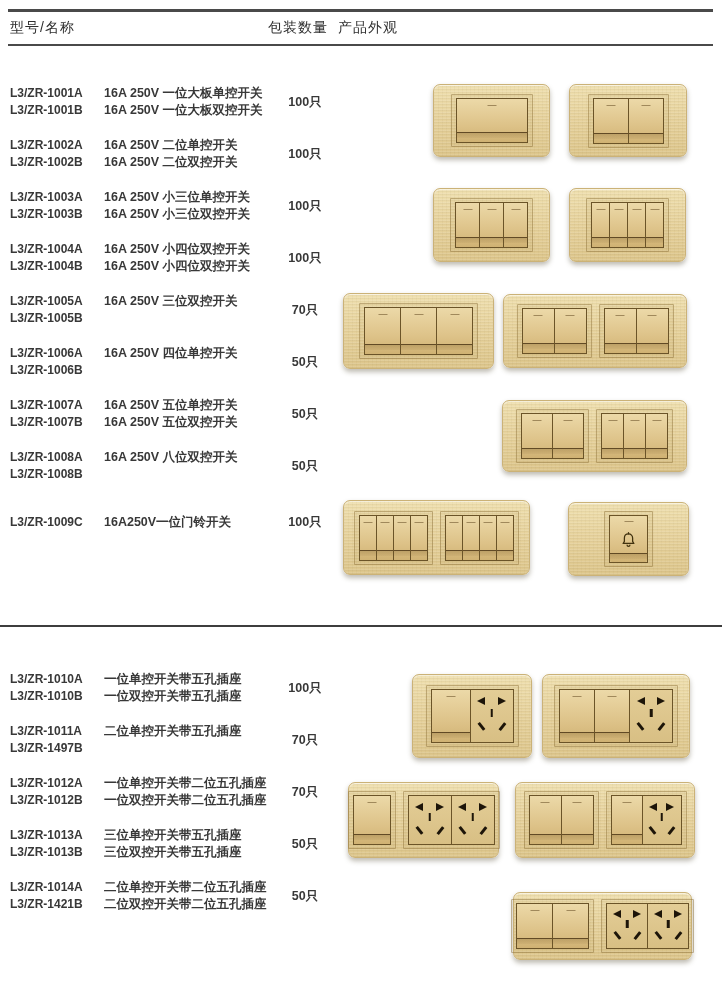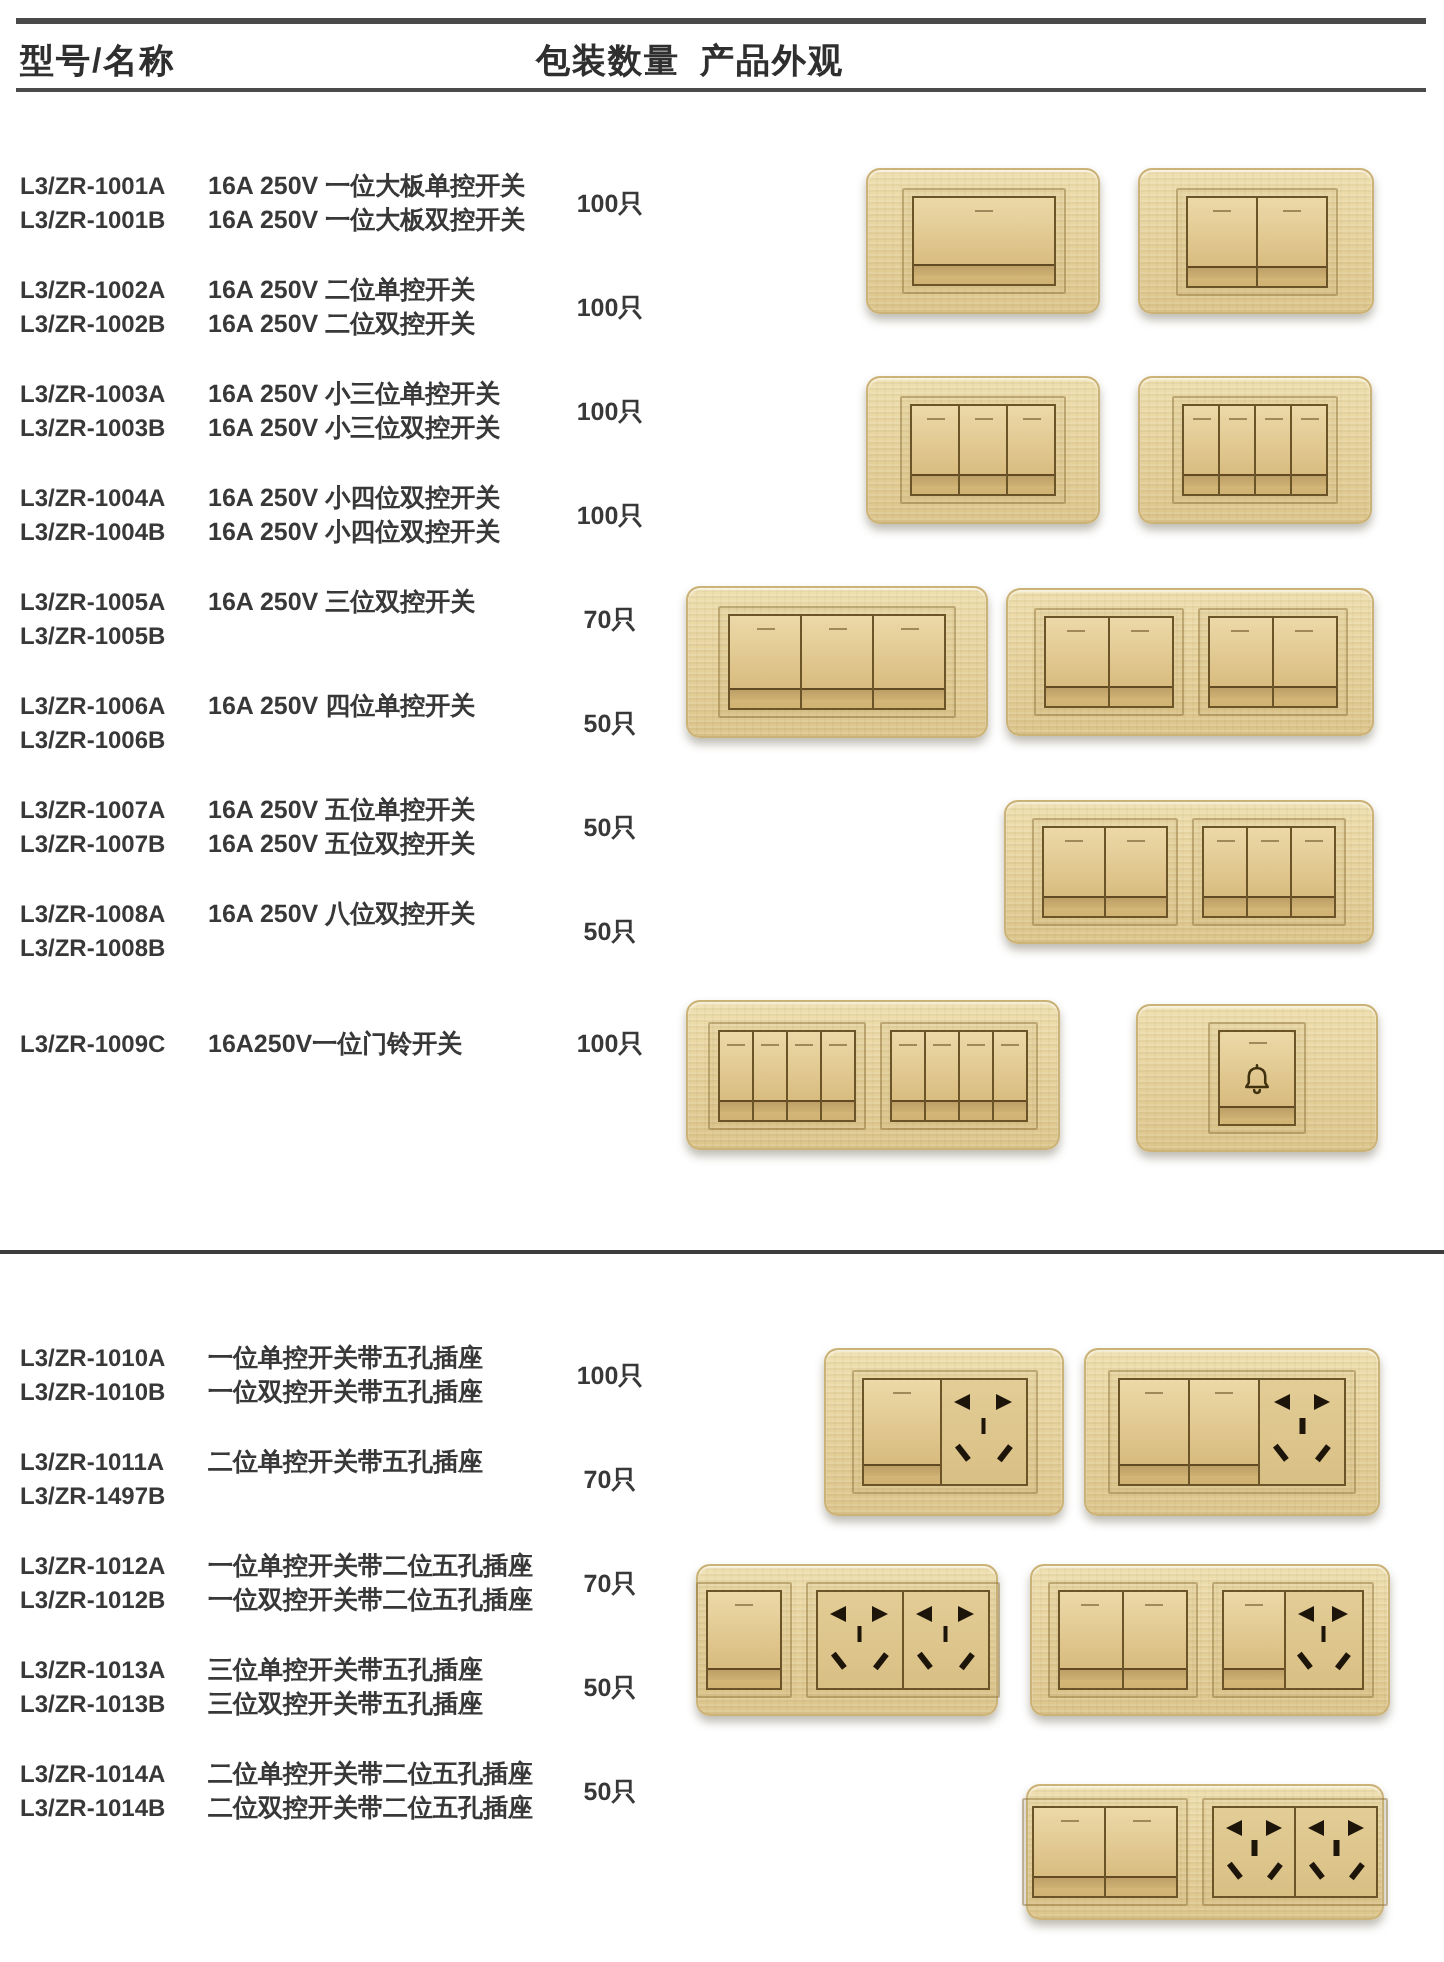--- a/index.html
+++ b/index.html
@@ -1,19 +1,19 @@
 <!DOCTYPE html>
 <html><head>
 <meta charset="utf-8">
 <style>
   html,body{margin:0;padding:0;background:#ffffff;}
   .page{position:relative;width:722px;height:981px;background:#ffffff;overflow:hidden;
         font-family:"Liberation Sans","DejaVu Sans",sans-serif;color:#383838;}
   .rule{position:absolute;background:#4a4a4a;}
-  .hdr{position:absolute;top:19px;font-size:17px;font-weight:bold;color:#2f2f2f;letter-spacing:1px;}
+  .hdr{position:absolute;top:19px;font-size:14px;font-weight:normal;color:#2f2f2f;letter-spacing:1px;}
   
   .row{position:absolute;left:0;width:722px;}
   .col-model{position:absolute;left:10px;width:92px;font-size:12px;font-weight:600;line-height:17px;white-space:nowrap;}
   .col-name{position:absolute;left:104px;width:180px;font-size:12.5px;font-weight:600;line-height:17px;white-space:nowrap;}
   .col-qty{position:absolute;left:280px;width:50px;text-align:center;font-size:12.5px;font-weight:600;white-space:nowrap;}
   
   .plate{position:absolute;border-radius:7px;border:1px solid #cbb277;
     background:
       repeating-linear-gradient(0deg, rgba(120,95,45,.06) 0 1px, rgba(255,255,255,.10) 1px 2px, rgba(0,0,0,0) 2px 3px),
       repeating-linear-gradient(90deg, rgba(120,95,45,.04) 0 1px, rgba(0,0,0,0) 1px 4px),
@@ -48,21 +48,21 @@
   .s-bl{left:22%;top:62%;width:2.5px;height:9px;transform:rotate(-38deg);}
   .s-br{right:22%;top:62%;width:2.5px;height:9px;transform:rotate(38deg);}
 </style>
 </head>
 <body>
 
 <div class="page">
   <div class="rule" style="left:8px;top:9px;width:705px;height:3px;"></div>
   <span class="hdr" style="left:10px;">型号/名称</span>
   <span class="hdr" style="left:268px;">包装数量</span>
-  <span class="hdr" style="left:350px;">产品外观</span>
+  <span class="hdr" style="left:338px;">产品外观</span>
   <div class="rule" style="left:8px;top:44px;width:705px;height:2px;"></div>
 
   <div id="rows">
       <div class="row" style="top: 85px;">
         <div class="col-model">
           <div>L3/ZR-1001A</div>
           <div>L3/ZR-1001B</div>
         </div>
         <div class="col-name">
           <div>16A 250V 一位大板单控开关</div>
@@ -192,21 +192,21 @@
         </div>
         <div class="col-name">
           <div>三位单控开关带五孔插座</div>
           <div>三位双控开关带五孔插座</div>
         </div>
         <div class="col-qty" style="top: 9px; position: absolute;">50只</div>
       </div>
       <div class="row" style="top: 879px;">
         <div class="col-model">
           <div>L3/ZR-1014A</div>
-          <div>L3/ZR-1014B</div>
+          <div>L3/ZR-1421B</div>
         </div>
         <div class="col-name">
           <div>二位单控开关带二位五孔插座</div>
           <div>二位双控开关带二位五孔插座</div>
         </div>
         <div class="col-qty" style="top: 9px; position: absolute;">50只</div>
       </div>
     </div>
 
   <div class="rule" style="left:0;top:625px;width:722px;height:2px;background:#3d3d3d;"></div>

